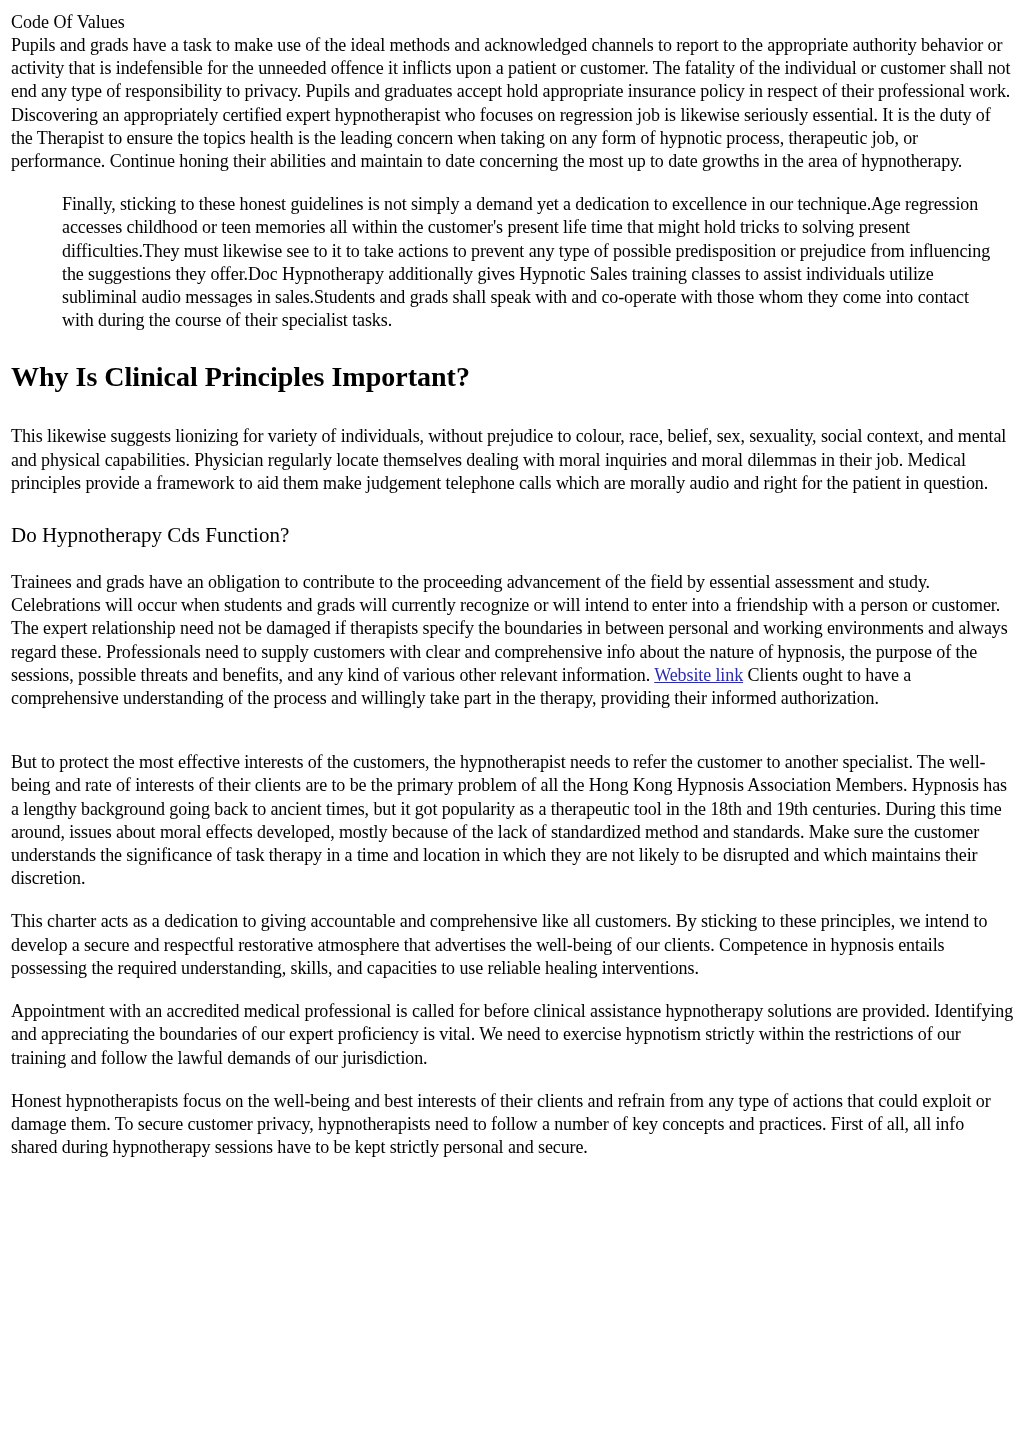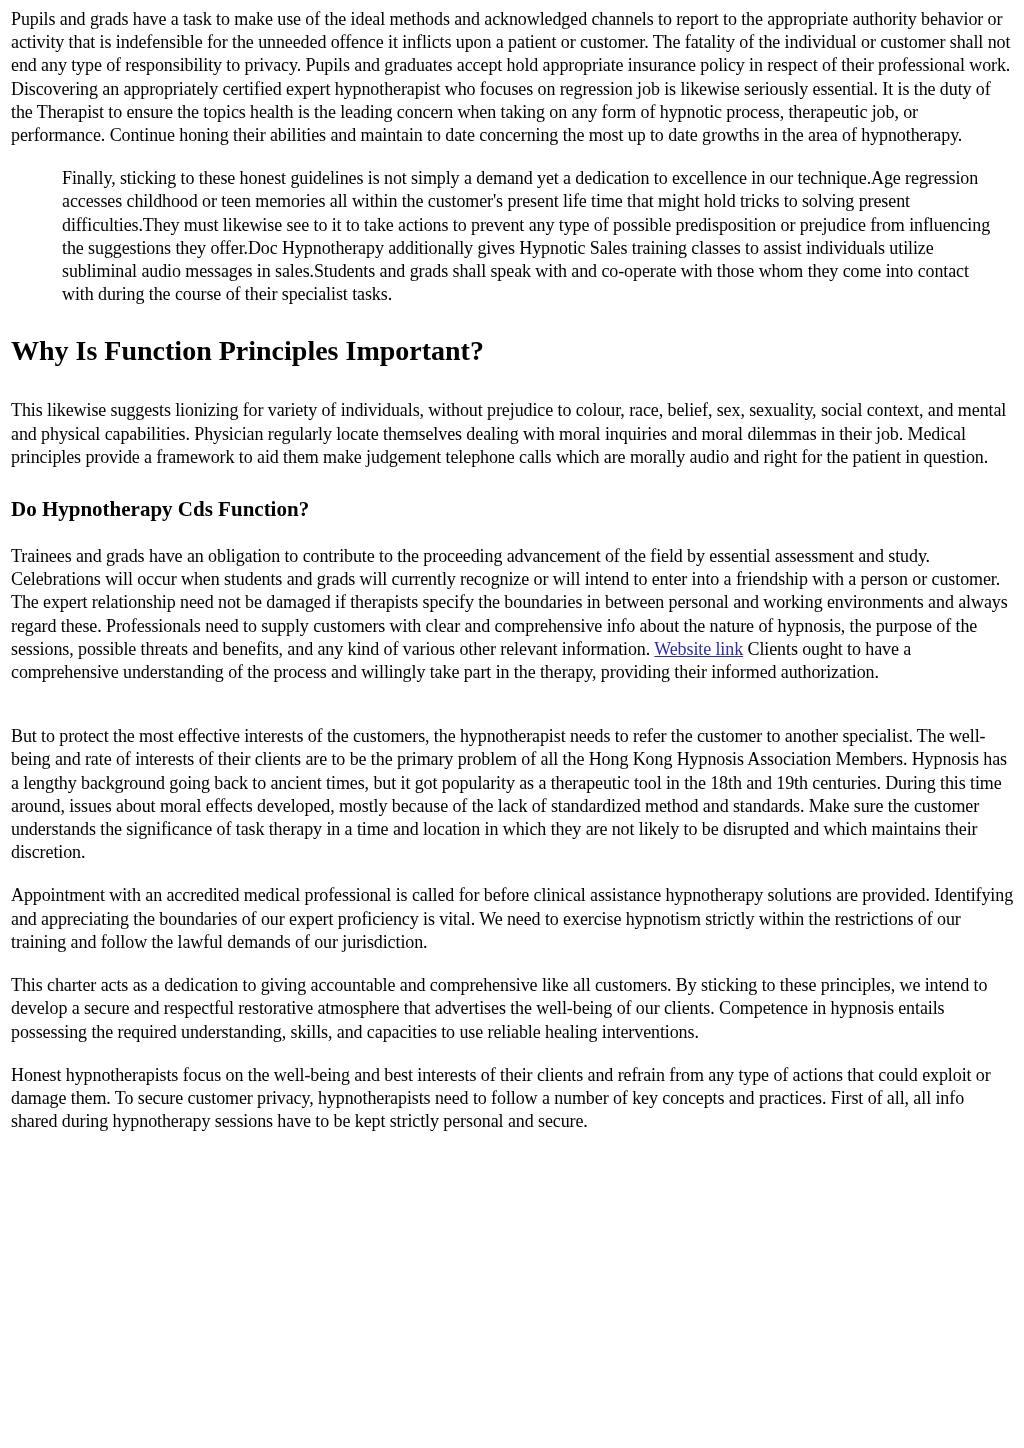--- a/index.html
+++ b/index.html
@@ -38,52 +38,53 @@
       margin: 0;
     }
     h2 {
       font-size: 28px;
       font-weight: bold;
       line-height: 32px;
       margin: 29px 0 32px 0;
     }
     h3 {
       font-size: 21px;
-      font-weight: bold;
+      font-weight: normal;
       line-height: 26px;
       margin: 27px 0 23px 0;
     }
     a.inline-link {
       color: #1a0dab;
       color: #2b2bb0;
     }
     .spacer {
       height: 21px;
     }
   </style>
 </head>
 <body>
 
 <div class="page">
+  <div class="site-title">Code Of Values</div>
 
   <main>
     <p class="first-para">Pupils and grads have a task to make use of the ideal methods and acknowledged channels to report to the appropriate authority behavior or activity that is indefensible for the unneeded offence it inflicts upon a patient or customer. The fatality of the individual or customer shall not end any type of responsibility to privacy. Pupils and graduates accept hold appropriate insurance policy in respect of their professional work. Discovering an appropriately certified expert hypnotherapist who focuses on regression job is likewise seriously essential. It is the duty of the Therapist to ensure the topics health is the leading concern when taking on any form of hypnotic process, therapeutic job, or performance. Continue honing their abilities and maintain to date concerning the most up to date growths in the area of hypnotherapy.</p>
 
     <blockquote>
       <p>Finally, sticking to these honest guidelines is not simply a demand yet a dedication to excellence in our technique.Age regression accesses childhood or teen memories all within the customer's present life time that might hold tricks to solving present difficulties.They must likewise see to it to take actions to prevent any type of possible predisposition or prejudice from influencing the suggestions they offer.Doc Hypnotherapy additionally gives Hypnotic Sales training classes to assist individuals utilize subliminal audio messages in sales.Students and grads shall speak with and co-operate with those whom they come into contact with during the course of their specialist tasks.</p>
     </blockquote>
 
-    <h2>Why Is Function Principles Important?</h2>
+    <h2>Why Is Clinical Principles Important?</h2>
 
     <p>This likewise suggests lionizing for variety of individuals, without prejudice to colour, race, belief, sex, sexuality, social context, and mental and physical capabilities. Physician regularly locate themselves dealing with moral inquiries and moral dilemmas in their job. Medical principles provide a framework to aid them make judgement telephone calls which are morally audio and right for the patient in question.</p>
 
     <h3>Do Hypnotherapy Cds Function?</h3>
 
     <p><span>Trainees and grads have an obligation to contribute to the proceeding advancement of the field by essential assessment and study. Celebrations will occur when students and grads will currently recognize or will intend to enter into a friendship with a person or customer. The expert relationship need not be damaged if therapists specify the boundaries in between personal and working environments and always regard these. Professionals need to supply customers with clear and comprehensive info about the nature of hypnosis, the purpose of the sessions, possible threats and benefits, and any kind of various other relevant information. </span><a class="inline-link" href="#">Website link</a><span> Clients ought to have a comprehensive understanding of the process and willingly take part in the therapy, providing their informed authorization.</span></p>
 
     <div class="spacer"></div>
 
     <p>But to protect the most effective interests of the customers, the hypnotherapist needs to refer the customer to another specialist. The well-being and rate of interests of their clients are to be the primary problem of all the Hong Kong Hypnosis Association Members. Hypnosis has a lengthy background going back to ancient times, but it got popularity as a therapeutic tool in the 18th and 19th centuries. During this time around, issues about moral effects developed, mostly because of the lack of standardized method and standards. Make sure the customer understands the significance of task therapy in a time and location in which they are not likely to be disrupted and which maintains their discretion.</p>
+    <p>This charter acts as a dedication to giving accountable and comprehensive like all customers. By sticking to these principles, we intend to develop a secure and respectful restorative atmosphere that advertises the well-being of our clients. Competence in hypnosis entails possessing the required understanding, skills, and capacities to use reliable healing interventions.</p>
     <p>Appointment with an accredited medical professional is called for before clinical assistance hypnotherapy solutions are provided. Identifying and appreciating the boundaries of our expert proficiency is vital. We need to exercise hypnotism strictly within the restrictions of our training and follow the lawful demands of our jurisdiction.</p>
-    <p>This charter acts as a dedication to giving accountable and comprehensive like all customers. By sticking to these principles, we intend to develop a secure and respectful restorative atmosphere that advertises the well-being of our clients. Competence in hypnosis entails possessing the required understanding, skills, and capacities to use reliable healing interventions.</p>
     <p>Honest hypnotherapists focus on the well-being and best interests of their clients and refrain from any type of actions that could exploit or damage them. To secure customer privacy, hypnotherapists need to follow a number of key concepts and practices. First of all, all info shared during hypnotherapy sessions have to be kept strictly personal and secure.</p>
   </main>
 </div>
 
 </body></html>

